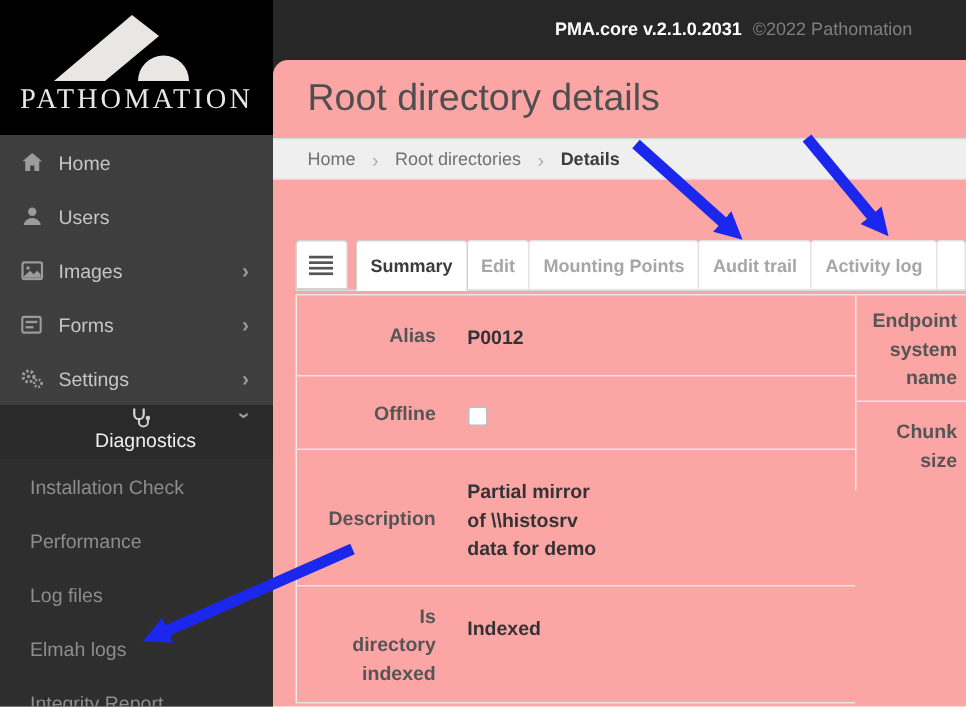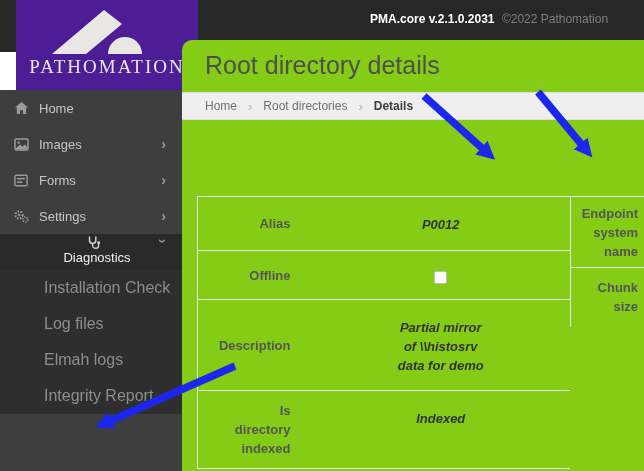--- a/index.html
+++ b/index.html
@@ -6,41 +6,41 @@
   html,body { width:644px; height:471px; overflow:hidden; background:#fff;
               font-family:"Liberation Sans", sans-serif; }
   #stage { position:relative; width:644px; height:471px; overflow:hidden; }
 
   
   .navbar { position:absolute; left:0; top:0; width:644px; height:52px; background:#272727; z-index:1; }
   .navbar-text { position:absolute; left:370px; top:12px; font-size:12px; color:#fff; font-weight:bold; white-space:nowrap; }
   .navbar-text .copy { color:#7f7f7f; font-weight:normal; margin-left:4px; }
 
   
-  .logo-block { position:absolute; left:16px; top:0; width:182px; height:90px; background:#4c1d95; z-index:2; }
+  .logo-block { position:absolute; left:0; top:0; width:182px; height:90px; background:#000000; z-index:2; }
   .logo-art { position:absolute; left:30px; top:8px; }
   .brand { position:absolute; left:0; top:56px; width:182px; text-align:center;
            font-family:"Liberation Serif", serif; font-size:19px; letter-spacing:2px; color:#e9e7e4; }
 
   
   .sidebar { position:absolute; left:0; top:90px; width:182px; height:381px; background:#3e3e3e; z-index:2; }
   .side-item { position:relative; height:36px; display:flex; align-items:center; padding-left:12px;
                color:#c6c6c6; font-size:13px; cursor:pointer; }
   .side-item .ic { width:18px; height:16px; margin-right:9px; display:flex; align-items:center; justify-content:center; }
   .side-item svg { stroke:#9b9b9b; fill:#9b9b9b; }
   .side-item .chev { position:absolute; right:16px; color:#9b9b9b; font-size:14px; font-weight:bold; line-height:1; }
   .chev.down { transform:rotate(90deg); }
   .side-item.active { background:#2a2a2a; color:#efefef;flex-direction:column; }
   .side-item.active svg { stroke:#d2d2d2; fill:#d2d2d2; }
   .submenu { background:#2e2e2e; }
   .sub-item { height:36px; display:flex; align-items:center; padding-left:20px;
-              color:#8d8d8d; font-size:16px; cursor:pointer;margin-left:24px; }
-
-  
-  .panel { position:absolute; left:182px; top:40px; width:462px; height:431px; background:#84cc16;
+              color:#8d8d8d; font-size:13px; cursor:pointer; }
+
+  
+  .panel { position:absolute; left:182px; top:40px; width:462px; height:431px; background:#fca5a5;
            border-top-left-radius:10px; z-index:3; }
   .page-title { position:absolute; left:23px; top:11px; font-size:25px; color:#4f4f4f; font-weight:400; }
 
   .breadcrumb { position:absolute; left:0; top:52px; width:100%; height:28px; background:#efefef;
                 border-top:1px solid #ddd; border-bottom:1px solid #ddd;
                 display:flex; align-items:center; padding-left:23px; font-size:12px; color:#707070; }
   .breadcrumb .sep { color:#aeaeae; margin:0 11px; font-size:13px; }
   .breadcrumb .current { color:#3d3d3d; font-weight:bold; }
   .breadcrumb a { color:#707070; text-decoration:none; }
 
@@ -58,21 +58,21 @@
   .tab.stub { width:18px; }
 
   
   .tables { position:absolute; left:15px; top:156px; right:0; bottom:0; display:flex; align-items:flex-start; }
   table { border-collapse:collapse; font-size:13px; }
   .tbl-left { width:373px; border-left:1px solid #ececec; }
   .tbl-right { width:74px; border-left:1px solid #e9e9e9; }
   tr { border-top:1px solid #e5e5e5; }
   tr.last { border-bottom:1px solid #e5e5e5; }
   th { font-weight:bold; color:#555; text-align:right; vertical-align:middle; line-height:19px; }
-  td { font-weight:bold; color:#333; text-align:center; vertical-align:top; padding-top:18px; line-height:19px;font-style:italic; }
+  td { font-weight:bold; color:#333; text-align:left; vertical-align:top; padding-top:18px; line-height:19px; }
   .tbl-left th { width:110px; padding-right:17px; }
   .tbl-left td { padding-left:4px; }
   .tbl-right th { padding-right:6px; }
   .wrap60  { display:inline-block; max-width:60px; }
   .wrap62  { display:inline-block; max-width:62px; }
   .wrap95  { display:inline-block; max-width:95px; }
   .r1 { height:54px; } .r2 { height:49px; } .r3 { height:91px; } .r4 { height:78px;margin-top:45px; }
   .q1 { height:56px; } .q2 { height:71px;margin-left:16px; } .q3 { height:59px;padding-left:32px; } .q4 { height:63px; }
   .checkbox { display:inline-block; width:13px; height:13px; border:1px solid #b9bfc5; border-radius:2px;
               background:#fdfdfd; margin-top:2px; cursor:pointer; }
@@ -104,20 +104,29 @@
     <div class="side-item">
       <span class="ic">
         <svg width="15" height="14" viewBox="0 0 16 15">
             <path d="M8 1 L15 7 H13 V14 H9.5 V10 H6.5 V14 H3 V7 H1 Z" stroke="none"></path>
           </svg>
       </span>
       <span>Home</span>
     </div>
     <div class="side-item">
       <span class="ic">
+        <svg width="15" height="14" viewBox="0 0 16 15">
+            <circle cx="8" cy="4.5" r="3" stroke="none"></circle>
+            <path d="M2 14 a6 5 0 0 1 12 0 Z" stroke="none"></path>
+          </svg>
+      </span>
+      <span>Users</span>
+    </div>
+    <div class="side-item">
+      <span class="ic">
         <svg width="15" height="13" viewBox="0 0 16 14">
             <rect x="1" y="1" width="14" height="12" rx="1.5" fill="none" stroke-width="1.6"></rect>
             <circle cx="5" cy="5" r="1.3" stroke="none"></circle>
             <path d="M2 11 L6.5 7 L9 9.5 L11.5 7 L14 9.5 V12 H2 Z" stroke="none"></path>
           </svg>
       </span>
       <span>Images</span>
       <span class="chev">›</span>
     </div>
     <div class="side-item">
@@ -148,37 +157,54 @@
             <path d="M4 1 v4.5 a3.6 3.6 0 0 0 7.2 0 V1" fill="none" stroke-width="1.7"></path>
             <path d="M7.6 9 v2.6 a3.4 3 0 0 0 6.8 0 V9.8" fill="none" stroke-width="1.5"></path>
             <circle cx="14.4" cy="8.2" r="1.7" stroke="none"></circle>
           </svg>
       </span>
       <span>Diagnostics</span>
       <span class="chev down">›</span>
     </div>
     <div class="submenu">
       <div class="sub-item">Installation Check</div>
+      <div class="sub-item">Performance</div>
       <div class="sub-item">Log files</div>
       <div class="sub-item">Elmah logs</div>
       <div class="sub-item">Integrity Report</div>
     </div>
   </div>
 
   <div class="panel">
     <div class="page-title">Root directory details</div>
 
     <div class="breadcrumb">
       <a>Home</a>
       <span class="sep">›</span>
       <a>Root directories</a>
       <span class="sep">›</span>
       <span class="current">Details</span>
     </div>
 
+    <div class="tabstrip">
+      <div class="menu-btn">
+        <svg width="16" height="14" viewBox="0 0 16 14">
+          <rect x="0" y="0.5" width="16" height="1.8" fill="#555"></rect>
+            <rect x="0" y="4.2" width="16" height="1.8" fill="#555"></rect>
+          <rect x="0" y="7.9" width="16" height="1.8" fill="#555"></rect>
+            <rect x="0" y="11.6" width="16" height="1.8" fill="#555"></rect>
+        </svg>
+      </div>
+      <div class="tab first active">Summary</div>
+      <div class="tab">Edit</div>
+      <div class="tab">Mounting Points</div>
+      <div class="tab">Audit trail</div>
+      <div class="tab">Activity log</div>
+      <div class="tab stub"></div>
+    </div>
 
     <div class="tables">
       <table class="tbl-left">
         <tbody>
             <tr class="r1">
           <th>Alias</th>
           <td>P0012</td>
         </tr>
         <tr class="r2">
           <th>Offline</th>

